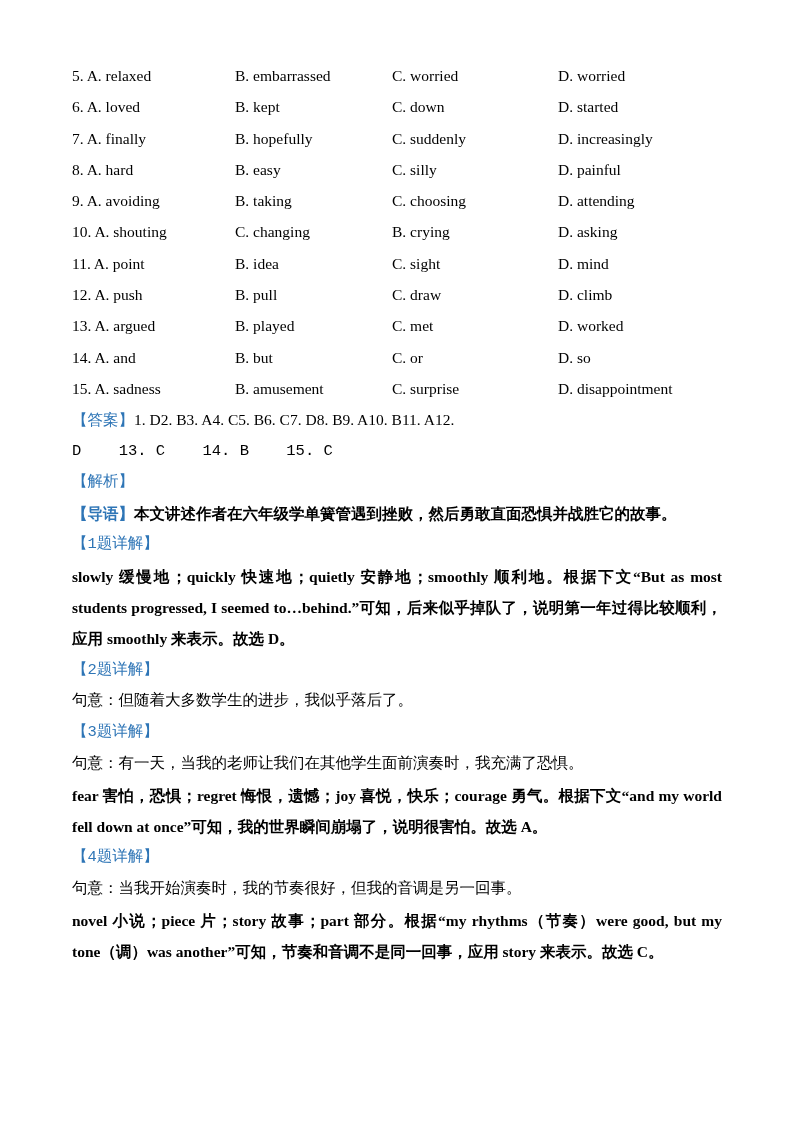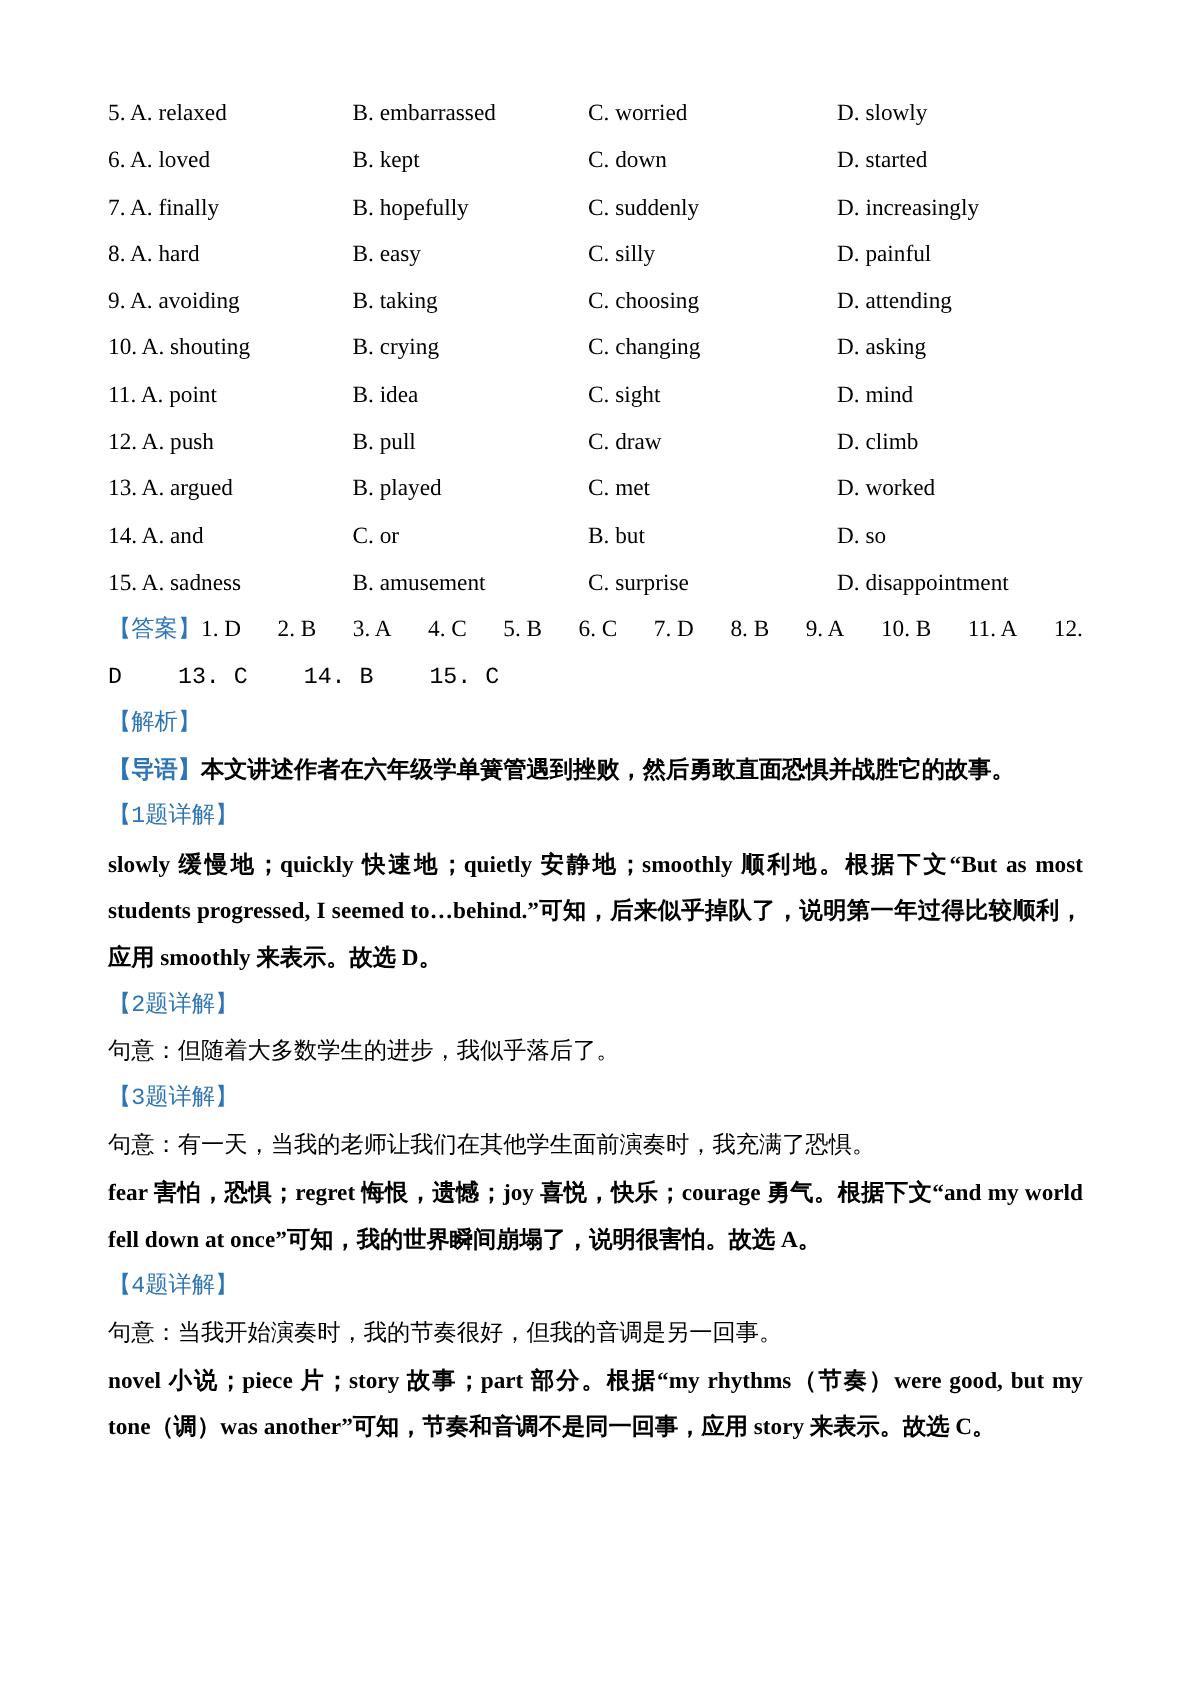--- a/index.html
+++ b/index.html
@@ -22,37 +22,36 @@
   .para { line-height: 31.3px; text-align: justify; font-weight: bold; }
   .blue { color: #2e75b6; }
   .opt-row {
     display: grid;
     grid-template-columns: 163px 157px 166px 1fr;
     line-height: 31.3px;
   }
   .opt-row .cell { white-space: nowrap; overflow: hidden; }
   .answers-line1 {
     display: flex;
-    justify-content: space-between;
     line-height: 31.3px;
   }
   .answers-line2 span { margin-right: 28px; }
 </style>
 </head>
 <body>
 
 <div class="page">
 
   <div>
 
   <div class="opt-row">
       <span class="cell">5. A. relaxed</span>
       <span class="cell">B. embarrassed</span>
       <span class="cell">C. worried</span>
-      <span class="cell">D. slowly</span>
+      <span class="cell">D. worried</span>
     </div>
       <div class="opt-row">
       <span class="cell">6. A. loved</span>
       <span class="cell">B. kept</span>
       <span class="cell">C. down</span>
       <span class="cell">D. started</span>
     </div>
       <div class="opt-row">
       <span class="cell">7. A. finally</span>
       <span class="cell">B. hopefully</span>
@@ -66,22 +65,22 @@
       <span class="cell">D. painful</span>
     </div>
       <div class="opt-row">
       <span class="cell">9. A. avoiding</span>
       <span class="cell">B. taking</span>
       <span class="cell">C. choosing</span>
       <span class="cell">D. attending</span>
     </div>
       <div class="opt-row">
       <span class="cell">10. A. shouting</span>
+      <span class="cell">C. changing</span>
       <span class="cell">B. crying</span>
-      <span class="cell">C. changing</span>
       <span class="cell">D. asking</span>
     </div>
       <div class="opt-row">
       <span class="cell">11. A. point</span>
       <span class="cell">B. idea</span>
       <span class="cell">C. sight</span>
       <span class="cell">D. mind</span>
     </div>
       <div class="opt-row">
       <span class="cell">12. A. push</span>
@@ -90,22 +89,22 @@
       <span class="cell">D. climb</span>
     </div>
       <div class="opt-row">
       <span class="cell">13. A. argued</span>
       <span class="cell">B. played</span>
       <span class="cell">C. met</span>
       <span class="cell">D. worked</span>
     </div>
       <div class="opt-row">
       <span class="cell">14. A. and</span>
+      <span class="cell">B. but</span>
       <span class="cell">C. or</span>
-      <span class="cell">B. but</span>
       <span class="cell">D. so</span>
     </div>
       <div class="opt-row">
       <span class="cell">15. A. sadness</span>
       <span class="cell">B. amusement</span>
       <span class="cell">C. surprise</span>
       <span class="cell">D. disappointment</span>
     </div>
     </div>
 

